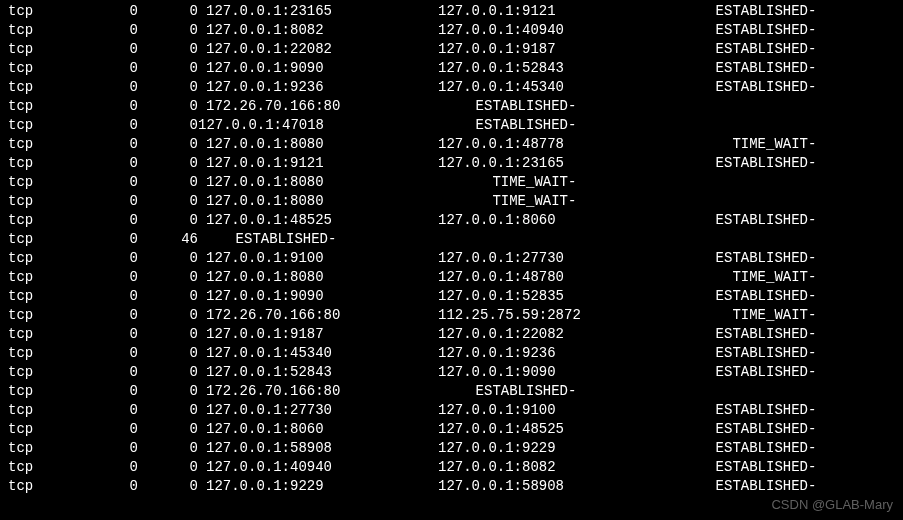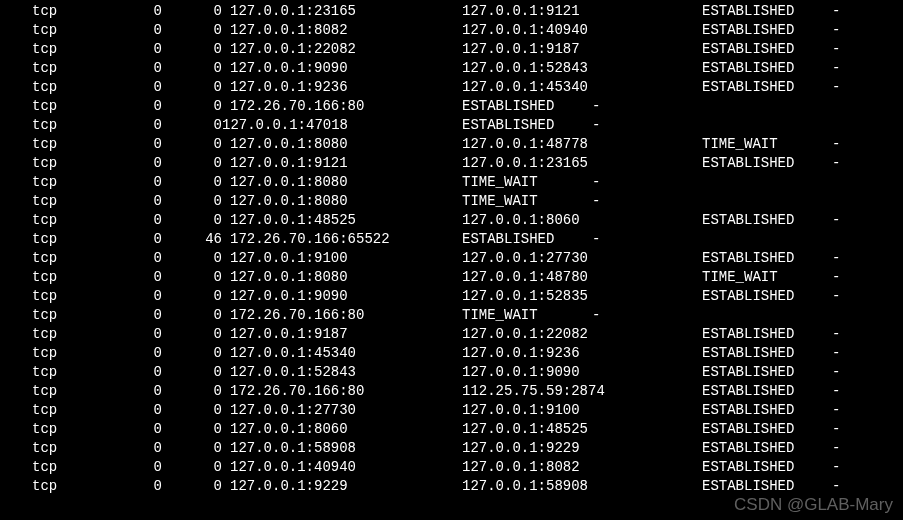--- a/index.html
+++ b/index.html
@@ -15,63 +15,62 @@
       line-height: 19px;
       padding: 2px 8px;
       width: 903px;
       height: 520px;
       overflow: hidden;
       position: relative;
     }
     .row {
       display: flex;
       white-space: pre;
-      margin-left: 24px;
     }
     .col-proto { width: 90px; }
     .col-recv { width: 40px; text-align: right; }
     .col-send { width: 60px; text-align: right; }
     .col-local { width: 240px; padding-left: 8px; }
     .col-foreign { width: 240px; }
-    .col-state { width: 130px; }
+    .col-state { width: 130px; text-align: right; }
     .col-extra { width: 20px; }
     .watermark {
       position: absolute;
       bottom: 6px;
       right: 10px;
       color: #888;
-      font-size: 17px;
+      font-size: 13px;
       font-family: sans-serif;
       opacity: 0.7;
     }
   </style>
 </head>
 <body>
 
 <div id="terminal">
     <div class="row"><span class="col-proto">tcp</span><span class="col-recv">0</span><span class="col-send">0</span><span class="col-local">127.0.0.1:23165</span><span class="col-foreign">127.0.0.1:9121</span><span class="col-state">ESTABLISHED</span><span class="col-extra">-</span></div>
     <div class="row"><span class="col-proto">tcp</span><span class="col-recv">0</span><span class="col-send">0</span><span class="col-local">127.0.0.1:8082</span><span class="col-foreign">127.0.0.1:40940</span><span class="col-state">ESTABLISHED</span><span class="col-extra">-</span></div>
     <div class="row"><span class="col-proto">tcp</span><span class="col-recv">0</span><span class="col-send">0</span><span class="col-local">127.0.0.1:22082</span><span class="col-foreign">127.0.0.1:9187</span><span class="col-state">ESTABLISHED</span><span class="col-extra">-</span></div>
     <div class="row"><span class="col-proto">tcp</span><span class="col-recv">0</span><span class="col-send">0</span><span class="col-local">127.0.0.1:9090</span><span class="col-foreign">127.0.0.1:52843</span><span class="col-state">ESTABLISHED</span><span class="col-extra">-</span></div>
     <div class="row"><span class="col-proto">tcp</span><span class="col-recv">0</span><span class="col-send">0</span><span class="col-local">127.0.0.1:9236</span><span class="col-foreign">127.0.0.1:45340</span><span class="col-state">ESTABLISHED</span><span class="col-extra">-</span></div>
     <div class="row"><span class="col-proto">tcp</span><span class="col-recv">0</span><span class="col-send">0</span><span class="col-local">172.26.70.166:80</span><span class="col-state">ESTABLISHED</span><span class="col-extra">-</span></div>
     <div class="row"><span class="col-proto">tcp</span><span class="col-recv">0</span><span class="col-send">0</span><span class="col-foreign">127.0.0.1:47018</span><span class="col-state">ESTABLISHED</span><span class="col-extra">-</span></div>
     <div class="row"><span class="col-proto">tcp</span><span class="col-recv">0</span><span class="col-send">0</span><span class="col-local">127.0.0.1:8080</span><span class="col-foreign">127.0.0.1:48778</span><span class="col-state">TIME_WAIT</span><span class="col-extra">-</span></div>
     <div class="row"><span class="col-proto">tcp</span><span class="col-recv">0</span><span class="col-send">0</span><span class="col-local">127.0.0.1:9121</span><span class="col-foreign">127.0.0.1:23165</span><span class="col-state">ESTABLISHED</span><span class="col-extra">-</span></div>
     <div class="row"><span class="col-proto">tcp</span><span class="col-recv">0</span><span class="col-send">0</span><span class="col-local">127.0.0.1:8080</span><span class="col-state">TIME_WAIT</span><span class="col-extra">-</span></div>
     <div class="row"><span class="col-proto">tcp</span><span class="col-recv">0</span><span class="col-send">0</span><span class="col-local">127.0.0.1:8080</span><span class="col-state">TIME_WAIT</span><span class="col-extra">-</span></div>
     <div class="row"><span class="col-proto">tcp</span><span class="col-recv">0</span><span class="col-send">0</span><span class="col-local">127.0.0.1:48525</span><span class="col-foreign">127.0.0.1:8060</span><span class="col-state">ESTABLISHED</span><span class="col-extra">-</span></div>
-    <div class="row"><span class="col-proto">tcp</span><span class="col-recv">0</span><span class="col-send">46</span><span class="col-local">172.26.70.166:65522</span><span class="col-state">ESTABLISHED</span><span class="col-extra">-</span></div>
+    <div class="row"><span class="col-proto">tcp</span><span class="col-recv">0</span><span class="col-send">46</span><span class="col-state">ESTABLISHED</span><span class="col-extra">-</span></div>
     <div class="row"><span class="col-proto">tcp</span><span class="col-recv">0</span><span class="col-send">0</span><span class="col-local">127.0.0.1:9100</span><span class="col-foreign">127.0.0.1:27730</span><span class="col-state">ESTABLISHED</span><span class="col-extra">-</span></div>
     <div class="row"><span class="col-proto">tcp</span><span class="col-recv">0</span><span class="col-send">0</span><span class="col-local">127.0.0.1:8080</span><span class="col-foreign">127.0.0.1:48780</span><span class="col-state">TIME_WAIT</span><span class="col-extra">-</span></div>
     <div class="row"><span class="col-proto">tcp</span><span class="col-recv">0</span><span class="col-send">0</span><span class="col-local">127.0.0.1:9090</span><span class="col-foreign">127.0.0.1:52835</span><span class="col-state">ESTABLISHED</span><span class="col-extra">-</span></div>
-    <div class="row"><span class="col-proto">tcp</span><span class="col-recv">0</span><span class="col-send">0</span><span class="col-local">172.26.70.166:80</span><span class="col-state">TIME_WAIT</span><span class="col-extra">-</span></div>
+    <div class="row"><span class="col-proto">tcp</span><span class="col-recv">0</span><span class="col-send">0</span><span class="col-local">172.26.70.166:80</span><span class="col-foreign">112.25.75.59:2872</span><span class="col-state">TIME_WAIT</span><span class="col-extra">-</span></div>
     <div class="row"><span class="col-proto">tcp</span><span class="col-recv">0</span><span class="col-send">0</span><span class="col-local">127.0.0.1:9187</span><span class="col-foreign">127.0.0.1:22082</span><span class="col-state">ESTABLISHED</span><span class="col-extra">-</span></div>
     <div class="row"><span class="col-proto">tcp</span><span class="col-recv">0</span><span class="col-send">0</span><span class="col-local">127.0.0.1:45340</span><span class="col-foreign">127.0.0.1:9236</span><span class="col-state">ESTABLISHED</span><span class="col-extra">-</span></div>
     <div class="row"><span class="col-proto">tcp</span><span class="col-recv">0</span><span class="col-send">0</span><span class="col-local">127.0.0.1:52843</span><span class="col-foreign">127.0.0.1:9090</span><span class="col-state">ESTABLISHED</span><span class="col-extra">-</span></div>
-    <div class="row"><span class="col-proto">tcp</span><span class="col-recv">0</span><span class="col-send">0</span><span class="col-local">172.26.70.166:80</span><span class="col-foreign">112.25.75.59:2874</span><span class="col-state">ESTABLISHED</span><span class="col-extra">-</span></div>
+    <div class="row"><span class="col-proto">tcp</span><span class="col-recv">0</span><span class="col-send">0</span><span class="col-local">172.26.70.166:80</span><span class="col-state">ESTABLISHED</span><span class="col-extra">-</span></div>
     <div class="row"><span class="col-proto">tcp</span><span class="col-recv">0</span><span class="col-send">0</span><span class="col-local">127.0.0.1:27730</span><span class="col-foreign">127.0.0.1:9100</span><span class="col-state">ESTABLISHED</span><span class="col-extra">-</span></div>
     <div class="row"><span class="col-proto">tcp</span><span class="col-recv">0</span><span class="col-send">0</span><span class="col-local">127.0.0.1:8060</span><span class="col-foreign">127.0.0.1:48525</span><span class="col-state">ESTABLISHED</span><span class="col-extra">-</span></div>
     <div class="row"><span class="col-proto">tcp</span><span class="col-recv">0</span><span class="col-send">0</span><span class="col-local">127.0.0.1:58908</span><span class="col-foreign">127.0.0.1:9229</span><span class="col-state">ESTABLISHED</span><span class="col-extra">-</span></div>
     <div class="row"><span class="col-proto">tcp</span><span class="col-recv">0</span><span class="col-send">0</span><span class="col-local">127.0.0.1:40940</span><span class="col-foreign">127.0.0.1:8082</span><span class="col-state">ESTABLISHED</span><span class="col-extra">-</span></div>
     <div class="row"><span class="col-proto">tcp</span><span class="col-recv">0</span><span class="col-send">0</span><span class="col-local">127.0.0.1:9229</span><span class="col-foreign">127.0.0.1:58908</span><span class="col-state">ESTABLISHED</span><span class="col-extra">-</span></div>
   </div>
 <div class="watermark">CSDN @GLAB-Mary</div>
 
 </body></html>

